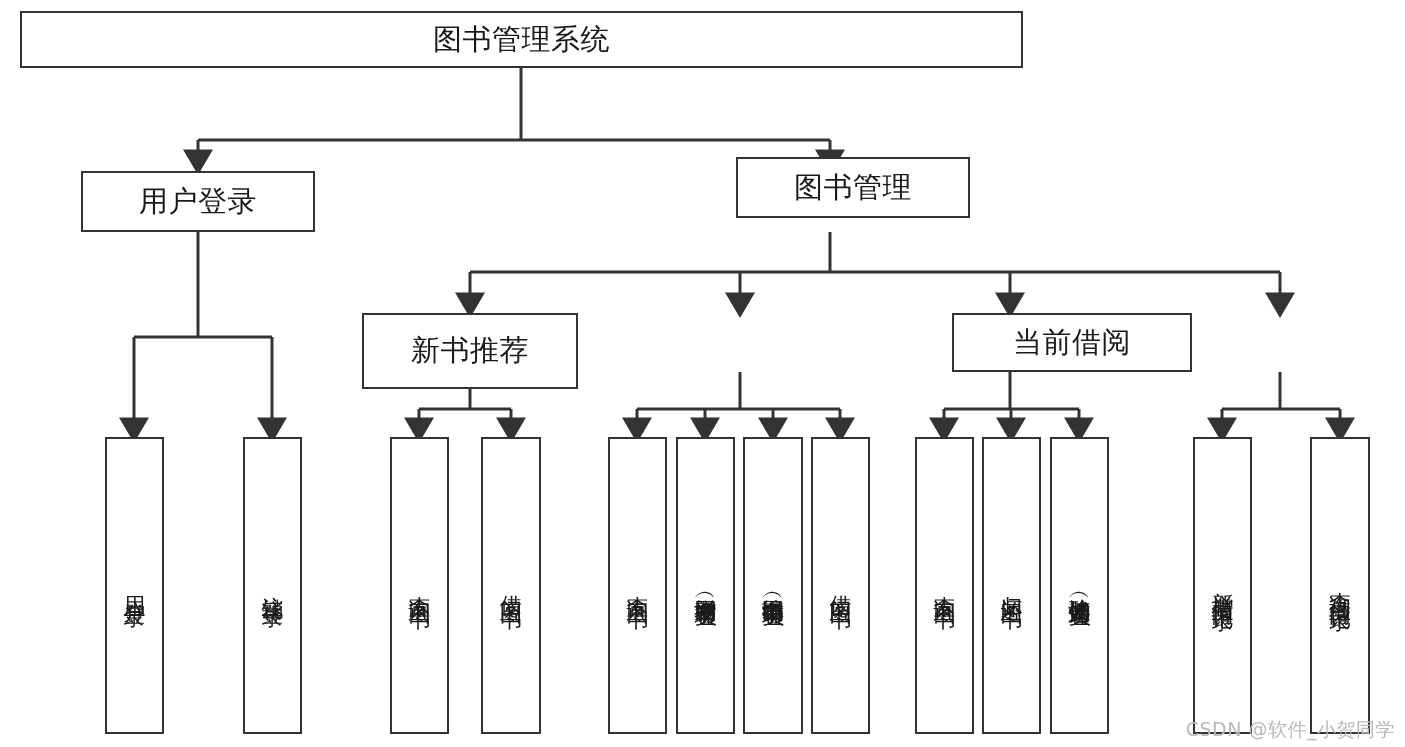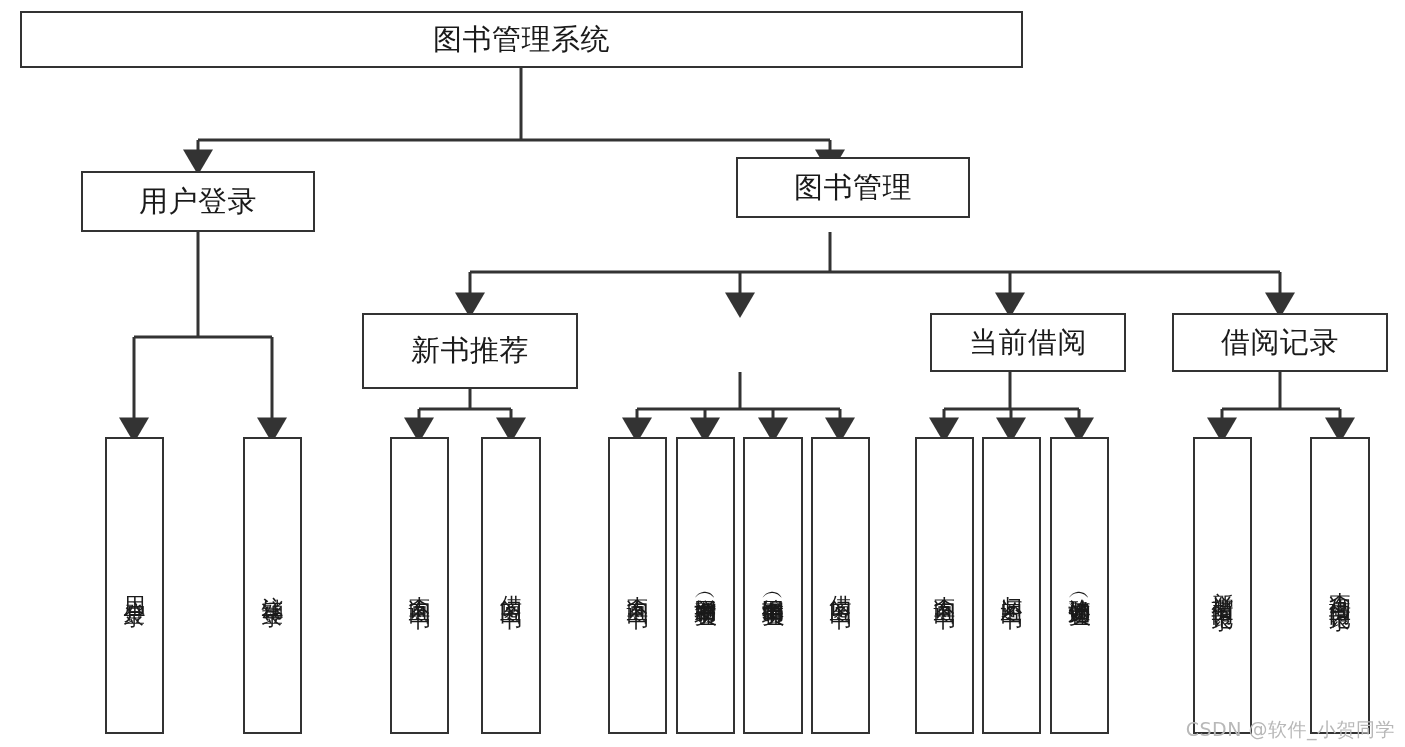--- a/index.html
+++ b/index.html
@@ -145,27 +145,24 @@
 
   <div class="node h" style="left:711px; top:157px; width:234px; height:61px;margin-left:25px;">
     <span>图书管理</span>
   </div>
 
   <div class="node h" style="left:362px; top:313px; width:216px; height:76px;">
     <span>新书推荐</span>
   </div>
 
 
-  <div class="node h" style="left:930px; top:313px; width:196px; height:59px;">
+  <div class="node h" style="left:952px; top:313px; width:240px; height:59px;">
     <span>当前借阅</span>
   </div>
 
-  <div class="node h" style="left:1172px; top:313px; width:216px; height:59px;">
-    <span>借阅记录</span>
-  </div>
 
   <div class="node v" style="left:105px; top:437px; width:59px; height:297px;">
     <span class="vtext">用户登录</span>
   </div>
 
   <div class="node v" style="left:243px; top:437px; width:59px; height:297px;">
     <span class="vtext">注销登录</span>
   </div>
 
   <div class="node v" style="left:390px; top:437px; width:59px; height:297px;">

